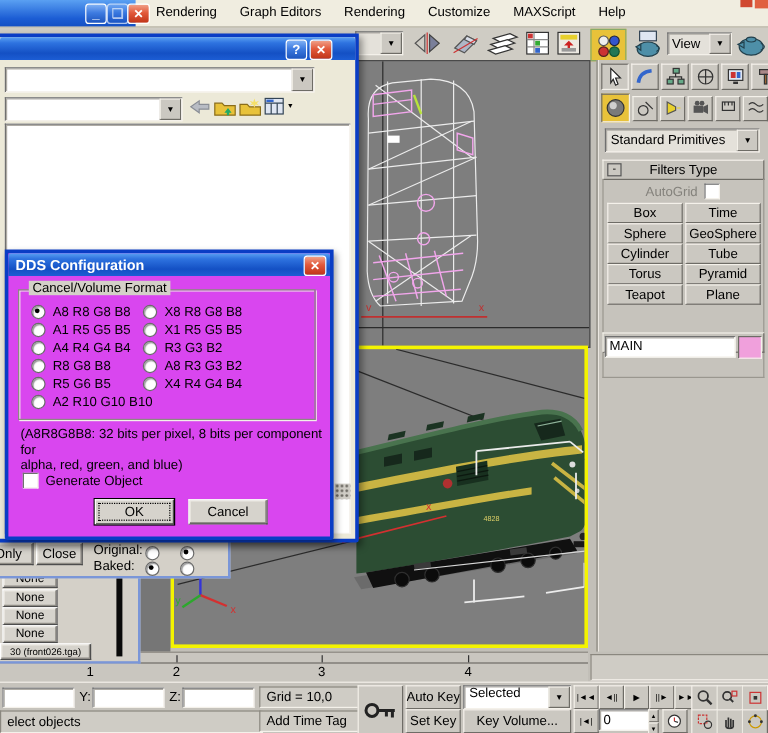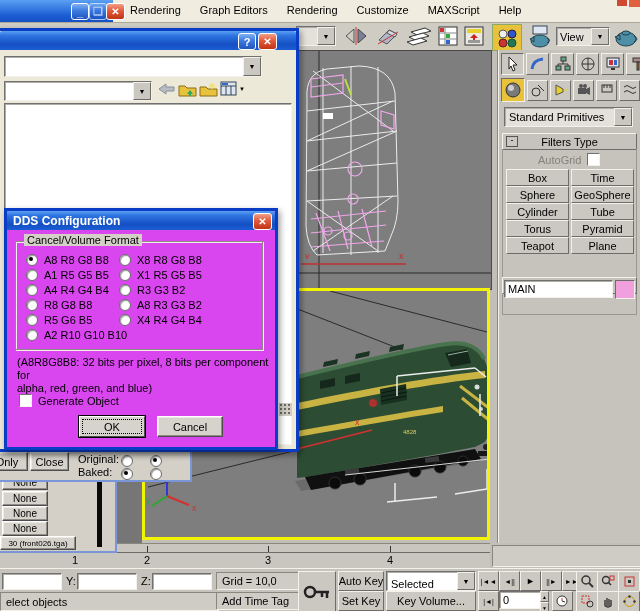--- a/index.html
+++ b/index.html
@@ -404,21 +404,21 @@
     <div class="abs maxbtn" style="left:298px;top:2px;width:36px;height:39px">
       <svg width="28" height="22">
           <circle cx="7" cy="11" r="5" fill="none" stroke="#222" stroke-width="2.5"></circle>
           <line x1="11" y1="11" x2="26" y2="11" stroke="#222" stroke-width="2.5"></line>
           <line x1="19" y1="11" x2="19" y2="16" stroke="#222" stroke-width="2.5"></line>
           <line x1="24" y1="11" x2="24" y2="17" stroke="#222" stroke-width="2.5"></line>
         </svg>
     </div>
     <div class="abs maxbtn" style="left:338px;top:2px;width:44px;height:18px">Auto Key</div>
     <div class="abs maxbtn" style="left:338px;top:22px;width:44px;height:18px">Set Key</div>
-    <div class="abs inset" style="left:386px;top:2px;width:88px;height:18px;display:flex;align-items:flex-end">
+    <div class="abs inset" style="left:386px;top:2px;width:88px;height:18px;display:flex;align-items:flex-start">
       <span style="padding-left:4px">Selected</span>
       <div class="abs ddarrow" style="right:0;top:0;height:16px">▼</div>
     </div>
     <div class="abs maxbtn" style="left:386px;top:22px;width:88px;height:18px">Key Volume...</div>
 
     <div class="abs maxbtn" style="left:478px;top:2px;width:19px;height:18px;font-size:7px">|◄◄</div>
     <div class="abs maxbtn" style="left:499px;top:2px;width:19px;height:18px;font-size:7px">◄||</div>
     <div class="abs maxbtn" style="left:520px;top:2px;width:19px;height:18px;font-size:9px">►</div>
     <div class="abs maxbtn" style="left:541px;top:2px;width:19px;height:18px;font-size:7px">||►</div>
     <div class="abs maxbtn" style="left:562px;top:2px;width:19px;height:18px;font-size:7px">►►|</div>

